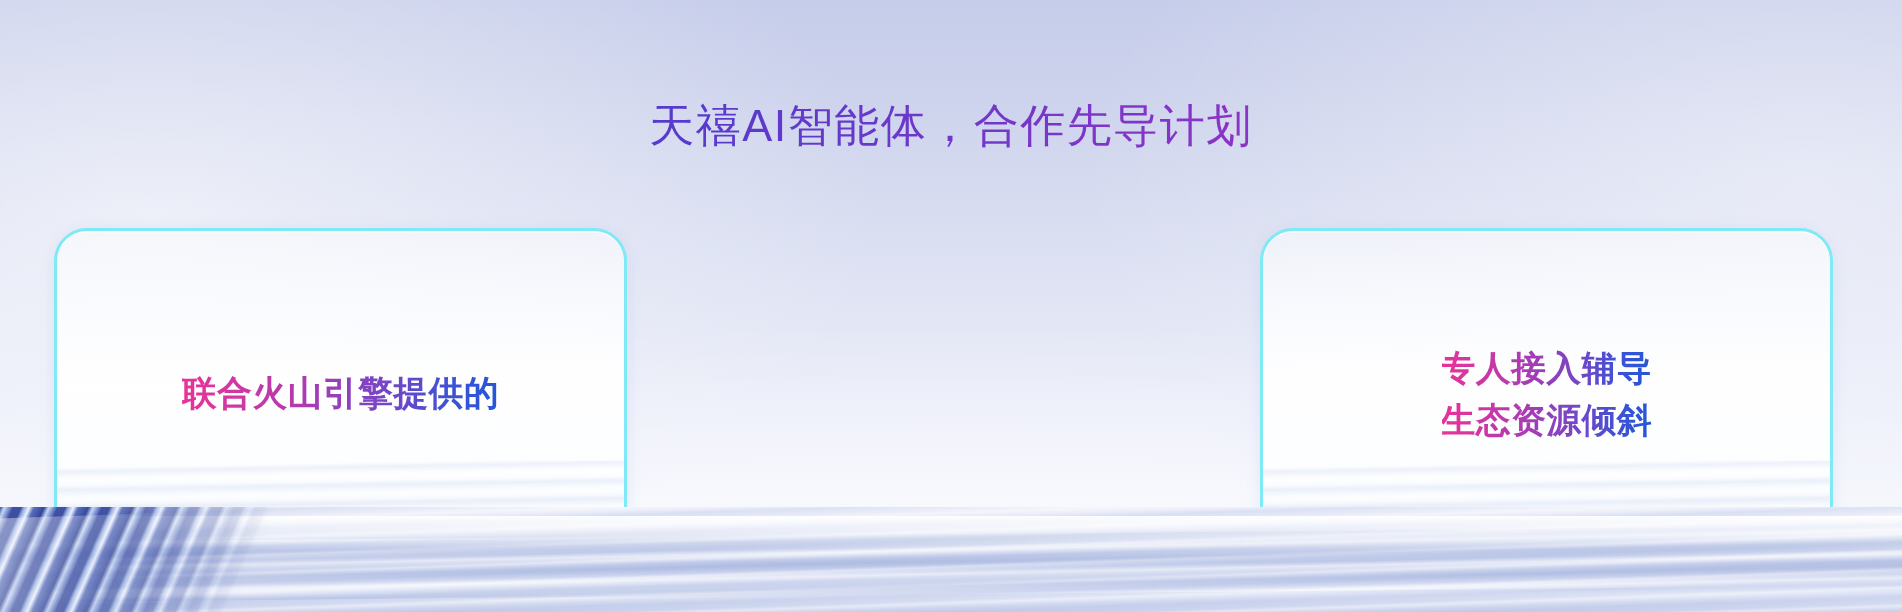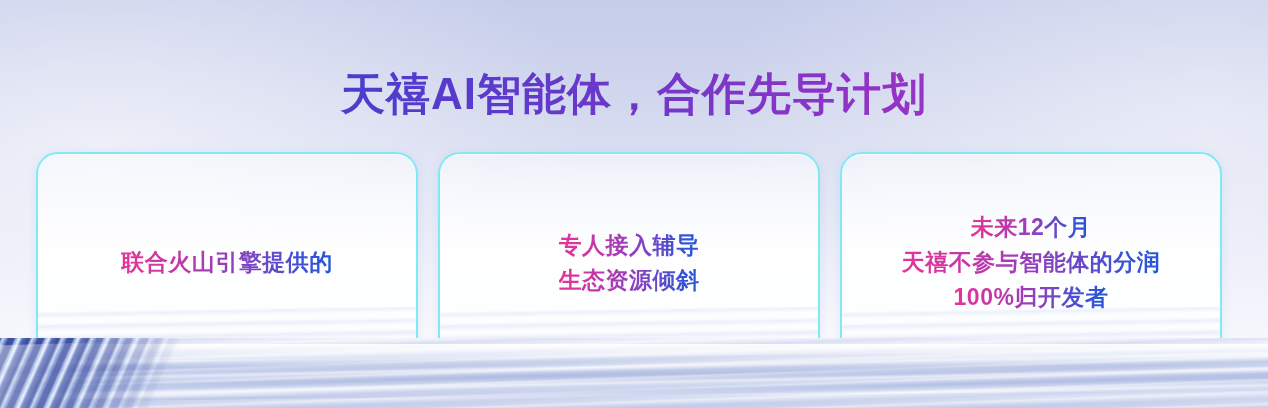--- a/index.html
+++ b/index.html
@@ -126,22 +126,22 @@
     pointer-events: none;
   }
 
   
   .title {
     position: absolute;
     top: 40px;
     left: 0;
     width: 100%;
     text-align: center;
-    font-size: 44px;
-    font-weight: 700;
+    font-size: 30px;
+    font-weight: 400;
     letter-spacing: 1px;
     line-height: 50px;
     white-space: nowrap;
     background-image: linear-gradient(90deg,
       #2a41cc 0%,
       #3c3fd0 18%,
       #6139cb 42%,
       #9033c6 68%,
       #c233c3 100%);
     -webkit-background-clip: text;
@@ -241,28 +241,20 @@
     </div>
 
     <div class="card">
       <div class="card-streaks"></div>
       <div class="card-inner">
         <div class="card-line">专人接入辅导</div>
         <div class="card-line">生态资源倾斜</div>
       </div>
     </div>
 
-    <div class="card">
-      <div class="card-streaks"></div>
-      <div class="card-inner">
-        <div class="card-line">未来12个月</div>
-        <div class="card-line">天禧不参与智能体的分润</div>
-        <div class="card-line">100%归开发者</div>
-      </div>
-    </div>
 
   </div>
 
   <div class="water">
     <div class="water-base"></div>
     <div class="streaks"></div>
     <div class="streaks2"></div>
     <div class="sheen"></div>
     <div class="ribbon"></div>
     <div class="ribbon-glow"></div>

